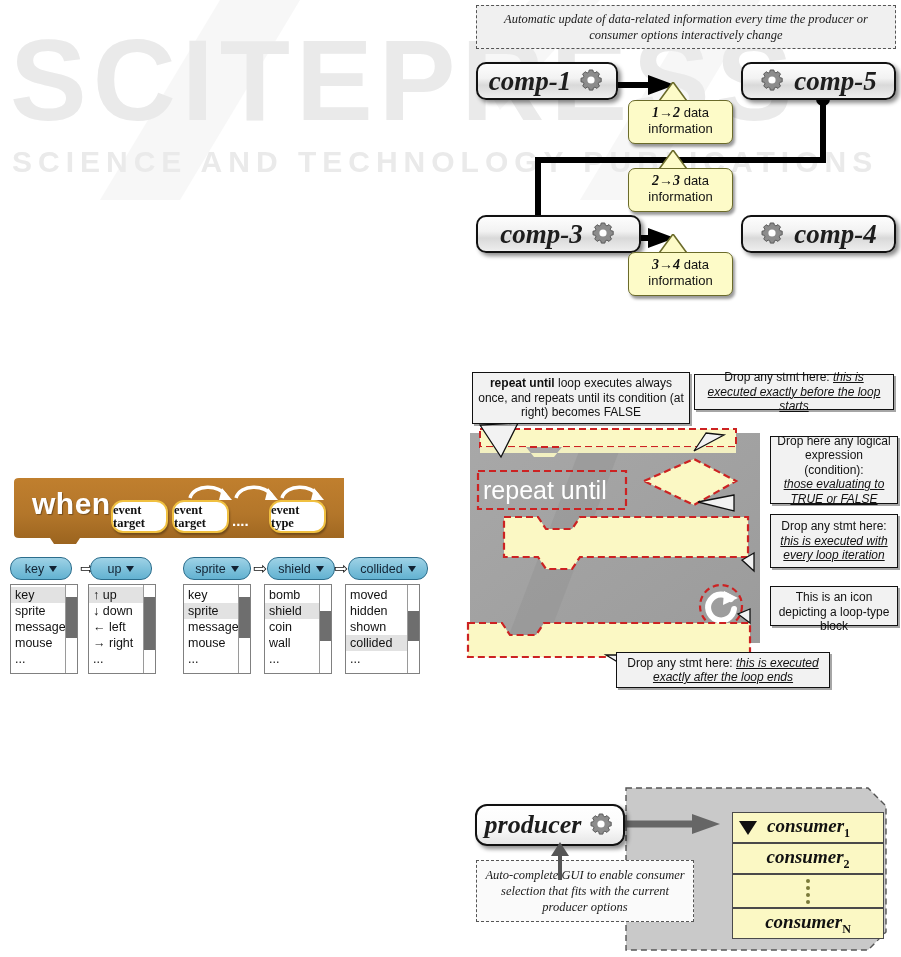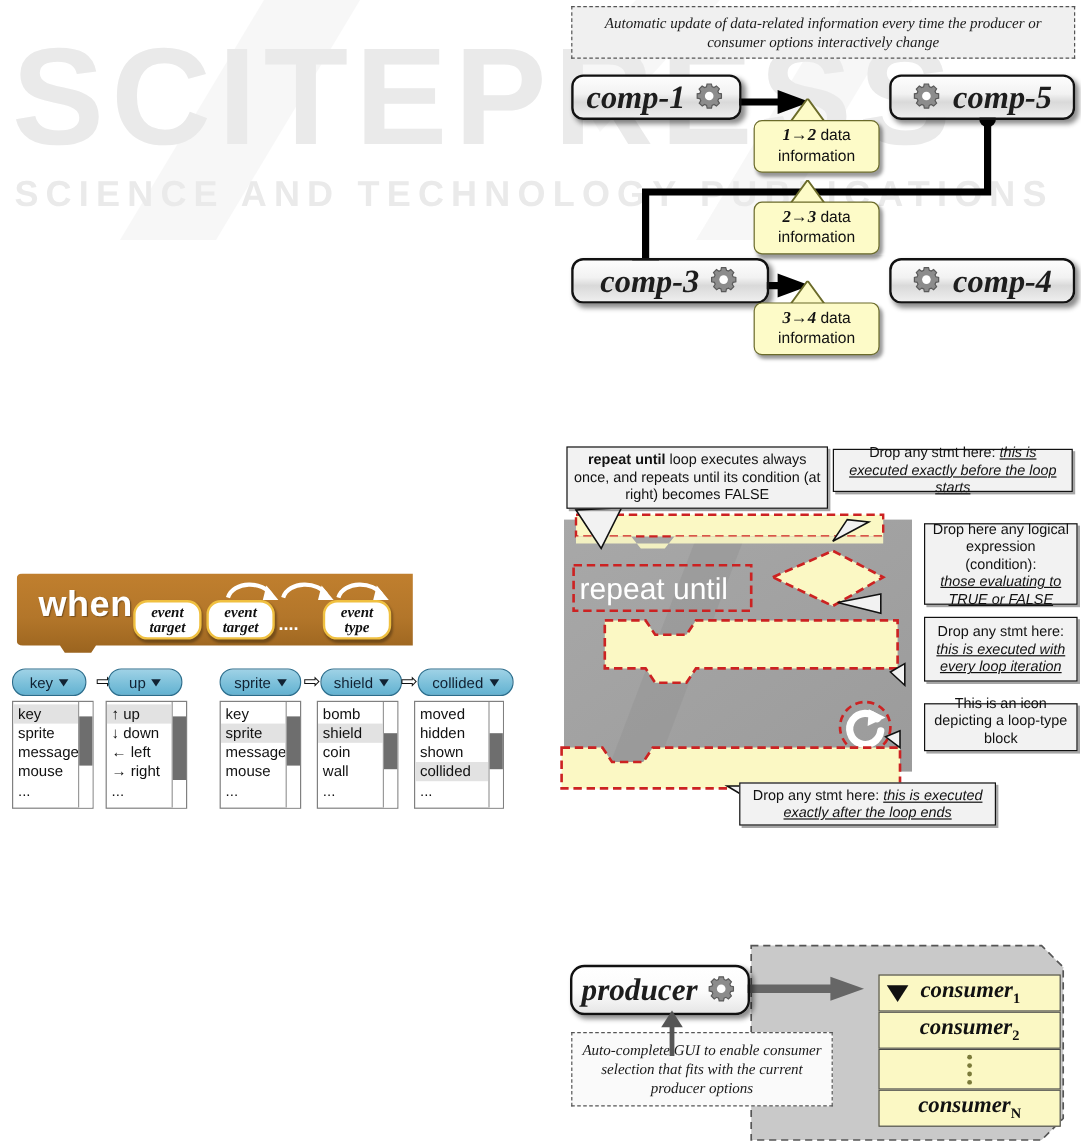--- a/index.html
+++ b/index.html
@@ -55,23 +55,23 @@
   .bubble .arr{font-weight:bold;}
 
   
   #whenblock{z-index:4;}
   .when-label{
     font-family:"Liberation Sans",sans-serif;font-weight:bold;font-size:30px;
     color:#ffffff;letter-spacing:.5px;text-shadow:1px 1px 1px rgba(0,0,0,.35);
   }
   .slot{
     box-sizing:border-box;background:#ffffff;border:2px solid #f0c040;border-radius:12px;
-    font-family:"Liberation Serif",serif;font-style:italic;font-weight:bold;
+    font-family:"Liberation Serif",serif;font-weight:bold;
     font-size:12.5px;line-height:13px;text-align:center;color:#111;
-    display:flex;flex-direction:column;align-items:center;justify-content:center;
+    display:flex;flex-direction:column;align-items:flex-start;justify-content:center;
     box-shadow:1px 2px 2px rgba(0,0,0,.3);
   }
   .dots3{font-family:"Liberation Sans",sans-serif;font-weight:bold;font-size:15px;color:#fff;}
 
   
   .combo{
     box-sizing:border-box;height:23px;
     background:linear-gradient(180deg,#9fd2e6 0%,#7cc0da 55%,#63b2d1 100%);
     border:1.6px solid #2b6d8c;border-radius:11px;
     display:flex;align-items:center;justify-content:center;gap:5px;
@@ -384,21 +384,21 @@
 </div>
 
 <div class="abs note-solid" style="left:770px;top:436px;width:128px;height:68px;display:flex;align-items:center;">
   <span><span>Drop here any logical expression (condition):</span><br><u class="it">those evaluating to TRUE or FALSE</u></span>
 </div>
 
 <div class="abs note-solid" style="left:770px;top:514px;width:128px;height:54px;display:flex;align-items:center;">
   <span><span>Drop any stmt here:</span><br><u class="it">this is executed with every loop iteration</u></span>
 </div>
 
-<div class="abs note-solid" style="left:770px;top:586px;width:128px;height:40px;display:flex;align-items:flex-end;">
+<div class="abs note-solid" style="left:770px;top:586px;width:128px;height:40px;display:flex;align-items:flex-start;">
   <span>This is an icon depicting a loop-type block</span>
 </div>
 
 <div class="abs note-solid" style="left:616px;top:652px;width:214px;height:36px;display:flex;align-items:center;">
   <span><span>Drop any stmt here: </span><u class="it">this is executed exactly after the loop ends</u></span>
 </div>
 
 <svg class="abs" style="left:618px;top:782px;width:283px;height:175px;z-index:1;">
   <path d="M8,6 L250,6 L268,24 L268,150 L250,168 L8,168 Z" fill="#c9c9c9" stroke="#555" stroke-width="1.4" stroke-dasharray="6,4"></path>
 </svg>

